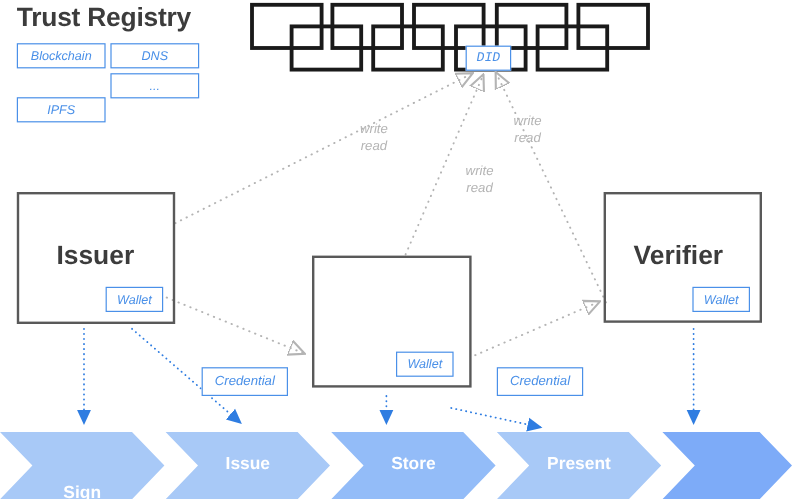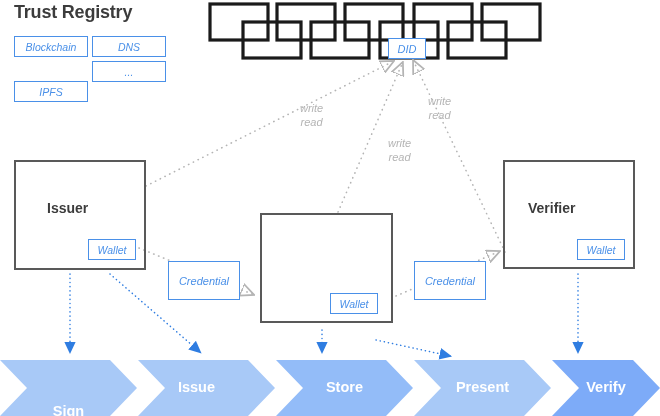--- a/index.html
+++ b/index.html
@@ -27,21 +27,21 @@
     width: 660px;
     height: 416px;
     overflow: visible;
   }
 
   
   .title {
     position: absolute;
     left: 14px;
     top: 2px;
-    font-size: 18px;
+    font-size: 22px;
     font-weight: bold;
     color: #3c3c3c;
     letter-spacing: -0.2px;
     white-space: nowrap;
   }
 
   
   .chip {
     position: absolute;
     box-sizing: border-box;
@@ -54,41 +54,41 @@
     align-items: center;
     justify-content: center;
     white-space: nowrap;
   }
   .chip.tr { width: 74px; height: 21px; font-size: 10.5px; }
   .chip.tr.c1 { left: 14px;  top: 36px; }
   .chip.tr.c2 { left: 92px;  top: 36px; }
   .chip.tr.c3 { left: 14px;  top: 61px; margin-top: 20px; }
   .chip.tr.c4 { left: 92px;  top: 61px; }
 
-  .chip.did { left: 388px; top: 38px; width: 38px; height: 21px; font-size: 11px; }
+  .chip.did { left: 388px; top: 38px; width: 38px; height: 21px; font-size: 11px; font-family: Liberation Mono, monospace; }
 
   .chip.wallet { width: 48px; height: 21px; font-size: 10.5px; }
   .chip.wallet.w-issuer   { left: 88px;  top: 239px; }
   .chip.wallet.w-holder   { left: 330px; top: 293px; }
   .chip.wallet.w-verifier { left: 577px; top: 239px; }
 
-  .chip.credential { width: 72px; height: 39px; font-size: 11px; }
+  .chip.credential { width: 72px; height: 24px; font-size: 11px; margin-top: 45px; }
   .chip.credential.cr1 { left: 168px; top: 261px; }
   .chip.credential.cr2 { left: 414px; top: 261px; }
 
   
   .actor {
     position: absolute;
     box-sizing: border-box;
     border: 2px solid #595959;
     background: transparent;
   }
   .actor-label {
     position: absolute;
-    font-size: 14px;
+    font-size: 22px;
     font-weight: bold;
     color: #3c3c3c;
     white-space: nowrap;
   }
   .actor.issuer   { left: 14px;  top: 160px; width: 132px; height: 110px; }
   .actor.holder   { left: 260px; top: 213px; width: 133px; height: 110px; }
   .actor.verifier { left: 503px; top: 160px; width: 132px; height: 109px; }
 
   .actor-label.issuer   { left: 47px;  top: 200px; }
   .actor-label.holder   { left: 289px; top: 252px; }
@@ -210,18 +210,17 @@
     <g>
       <path d="M0,360 L110,360 L137,388 L110,416 L0,416 L27,388 Z" fill="#a8c9f7"></path>
       <path d="M138,360 L248,360 L275,388 L248,416 L138,416 L165,388 Z" fill="#a8c9f7"></path>
       <path d="M276,360 L386,360 L413,388 L386,416 L276,416 L303,388 Z" fill="#93bcf8"></path>
       <path d="M414,360 L524,360 L551,388 L524,416 L414,416 L441,388 Z" fill="#a8c9f7"></path>
       <path d="M552,360 L633,360 L660,388 L633,416 L552,416 L579,388 Z" fill="#7dabf8"></path>
     </g>
   </svg>
 
   <div class="ribbon-label" style="left:0px;  top:379px; width:137px;margin-top:24px;">Sign</div>
-  <div class="ribbon-label" style="left:128px;top:379px; width:137px;">Issue</div>
+  <div class="ribbon-label" style="left:138px;top:379px; width:137px;">Issue</div>
   <div class="ribbon-label" style="left:276px;top:379px; width:137px;">Store</div>
   <div class="ribbon-label" style="left:414px;top:379px; width:137px;">Present</div>
-  <div class="ribbon-label" style="left:552px;top:379px; width:108px;">Verify</div>
 
 </div>
 
 </body></html>

